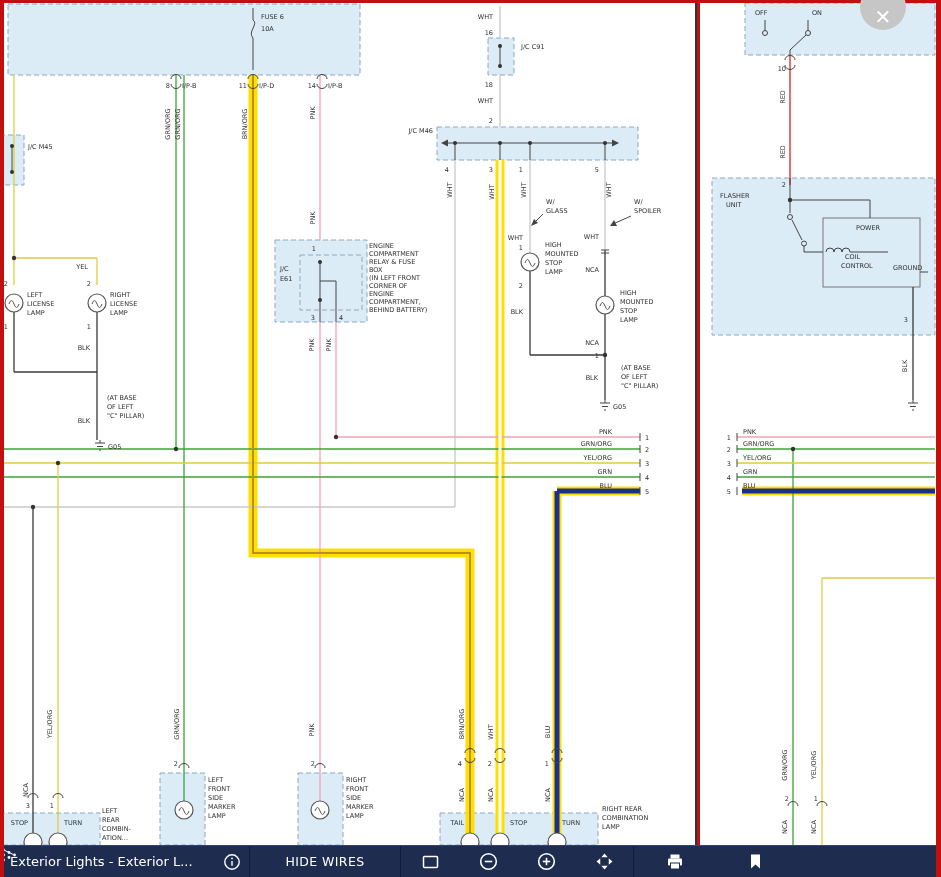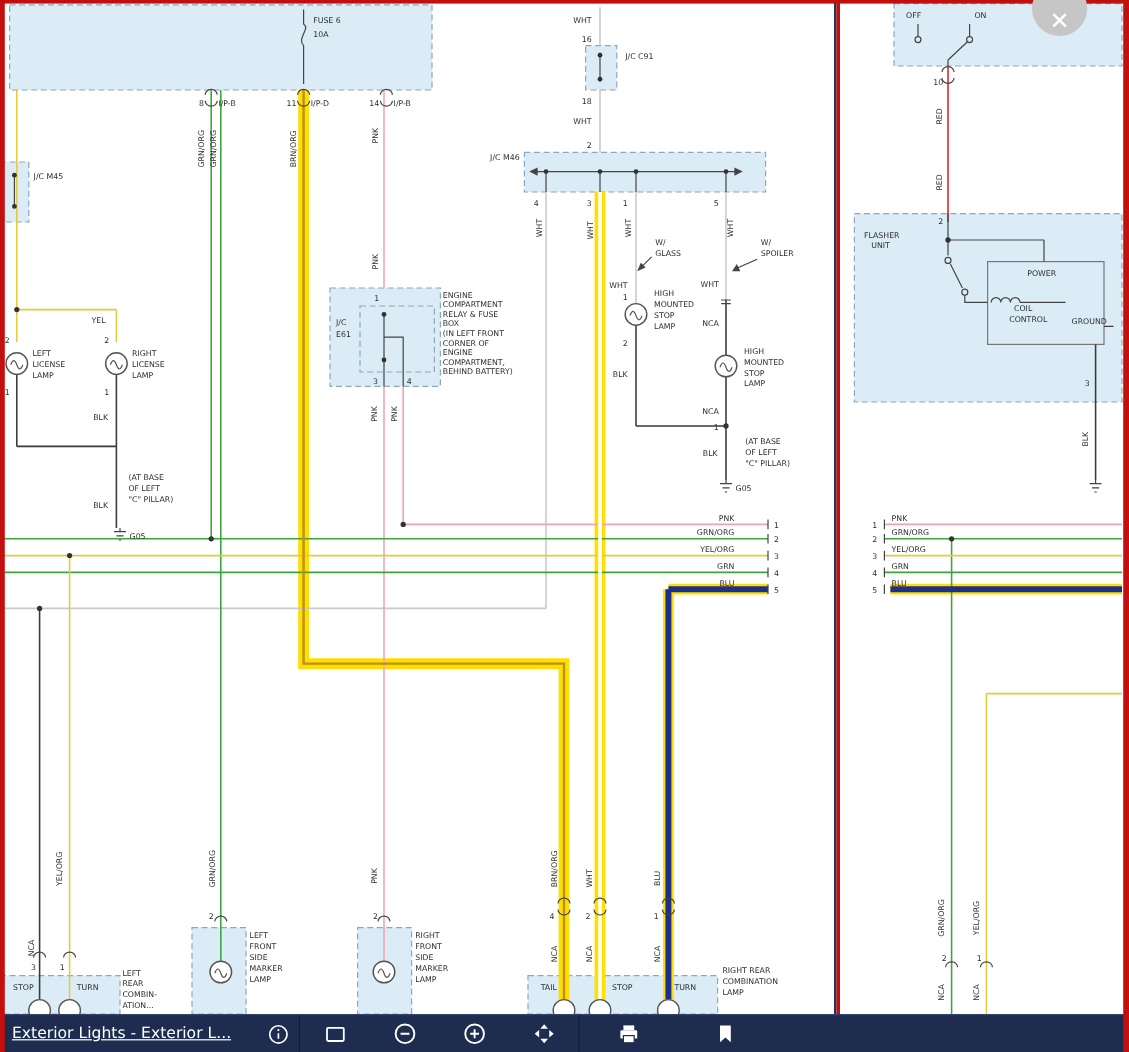--- a/index.html
+++ b/index.html
@@ -26,21 +26,21 @@
   .rl{left:0;top:0;width:4px;height:877px;}
   .rt{left:0;top:0;width:941px;height:3px;}
   .rr{left:936px;top:0;width:5px;height:877px;}
   .vblack{position:absolute;left:695px;top:0;width:2px;height:845px;background:#28344f;z-index:5;}
   .vred{left:697px;top:0;width:3px;height:845px;}
   .close-btn{position:absolute;left:860px;top:-16px;width:46px;height:46px;border-radius:50%;
     background:#c6c6c6;z-index:7;display:flex;align-items:flex-end;justify-content:center;cursor:pointer;}
   .close-btn span{color:#fff;font-size:20px;font-weight:bold;margin-bottom:3px;line-height:1;}
   
   .toolbar{position:absolute;left:0;top:845px;width:941px;height:32px;background:#1d2c4f;
-    display:flex;align-items:stretch;color:#fff;z-index:4;border-top:1px solid #33456e;box-sizing:border-box;text-decoration:underline;}
+    display:flex;align-items:stretch;color:#fff;z-index:4;border-top:1px solid #33456e;box-sizing:border-box;}
   .sec{display:flex;align-items:center;border-right:1px solid #0f1c38;box-sizing:border-box;}
   .sec-title{width:250px;padding:0 8px 0 10px;justify-content:space-between;}
   .sec-search{width:144px;justify-content:center;gap:8px;cursor:pointer;}
   .sec-hide{width:151px;justify-content:center;gap:8px;cursor:pointer;}
   .sec-zoom{width:233px;justify-content:space-around;}
   .sec-right{width:162px;justify-content:space-around;border-right:none;}
   .tb-label{font-size:12.5px;letter-spacing:.4px;}
   .tb-title{font-size:13px;white-space:nowrap;overflow:hidden;}
   .icn{display:flex;align-items:center;justify-content:center;cursor:pointer;}
   .icn svg{position:static;}
@@ -391,20 +391,32 @@
   <div class="sec sec-title">
     <span class="tb-title">Exterior Lights - Exterior L...</span>
     <span class="icn">
       <svg width="18" height="18" viewBox="0 0 18 18" fill="none" stroke="#fff" stroke-width="1.4">
         <circle cx="9" cy="9" r="7.2"></circle>
             <line x1="9" y1="8" x2="9" y2="12.7"></line>
             <circle cx="9" cy="5.4" r="0.9" fill="#fff" stroke="none"></circle>
       </svg>
     </span>
   </div>
+  <div class="sec sec-hide">
+    <svg width="18" height="18" viewBox="0 0 18 18">
+      <circle cx="3.5" cy="4" r="1.4" fill="#fff"></circle>
+          <circle cx="3.5" cy="9" r="1.4" fill="#fff"></circle>
+      <circle cx="3.5" cy="14" r="1.4" fill="#fff"></circle>
+          <circle cx="9" cy="6.5" r="1.4" fill="#fff"></circle>
+      <circle cx="9" cy="11.5" r="1.4" fill="#fff"></circle>
+          <circle cx="14.5" cy="9" r="1.4" fill="#fff"></circle>
+      <line x1="4.8" y1="4.5" x2="13.4" y2="8.5" stroke="#fff" stroke-width="1"></line>
+    </svg>
+    <span class="tb-label">HIDE WIRES</span>
+  </div>
   <div class="sec sec-zoom">
     <span class="icn">
       <svg width="19" height="18" viewBox="0 0 19 18" fill="none" stroke="#fff" stroke-width="1.5">
         <rect x="2.5" y="3.5" width="14" height="11" rx="1"></rect>
       </svg>
     </span>
     <span class="icn">
       <svg width="19" height="19" viewBox="0 0 18 18" fill="none" stroke="#fff" stroke-width="1.5">
         <circle cx="9" cy="9" r="7.4"></circle>
             <line x1="5.5" y1="9" x2="12.5" y2="9"></line>

